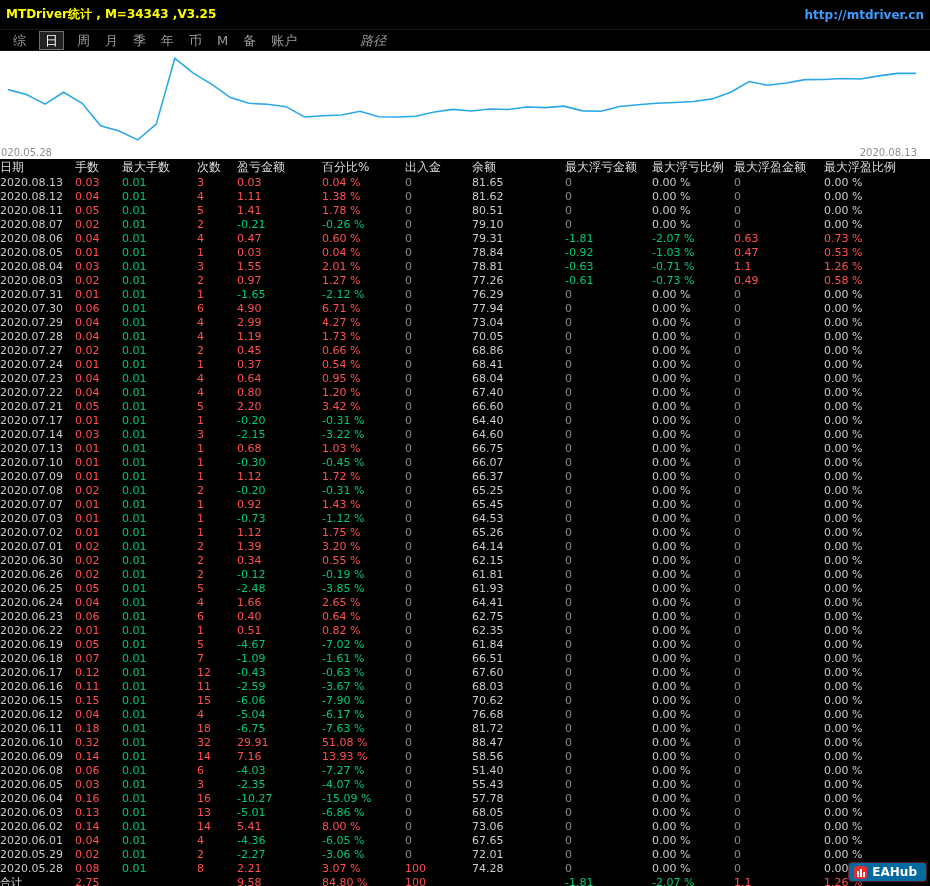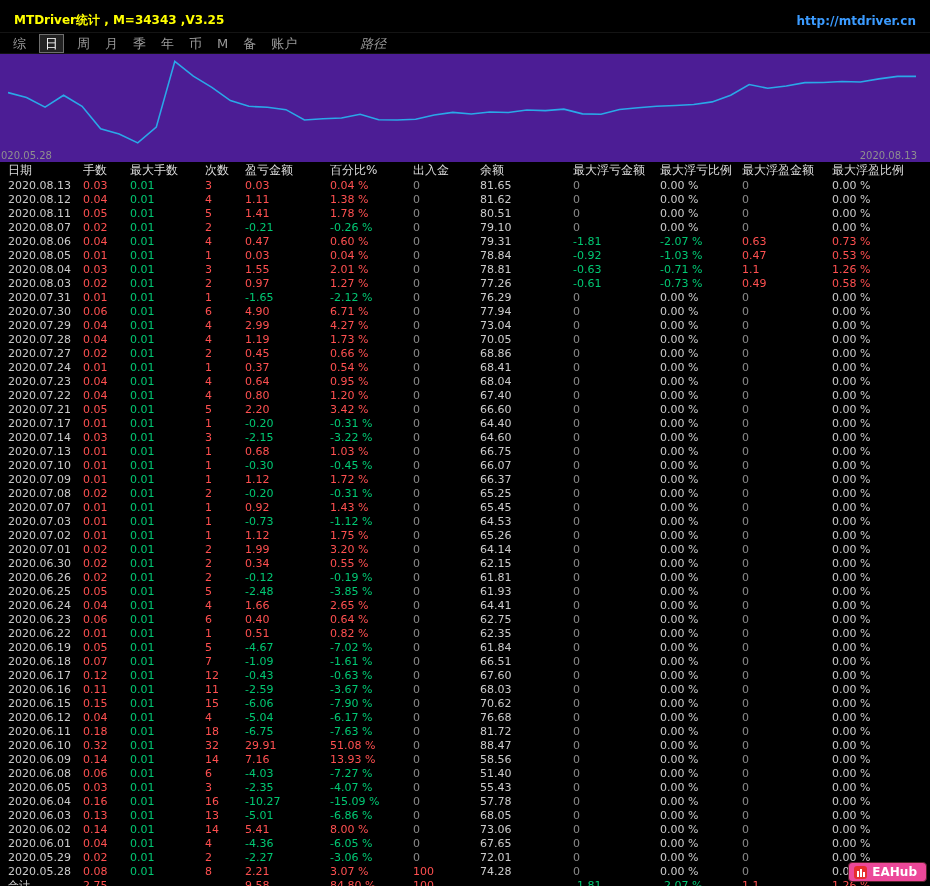--- a/index.html
+++ b/index.html
@@ -3,56 +3,56 @@
 <meta charset="utf-8">
 <style>
   * { margin:0; padding:0; box-sizing:border-box; }
   html,body { background:#000; }
   body {
     width:930px; height:886px; position:relative; overflow:hidden;
     font-family:"DejaVu Sans","Liberation Sans",sans-serif;
   }
   
   .titlebar {
-    height:24px; display:flex; justify-content:space-between; align-items:center;
-    padding:0 14px; background:#000; border-bottom:1px solid #141414;margin-top:9px;
+    height:30px; display:flex; justify-content:space-between; align-items:center;
+    padding:0 6px; background:#000; border-bottom:1px solid #141414;
   }
   .titlebar .title { color:#ffff00; font-size:12px; font-weight:bold; white-space:nowrap; }
   .titlebar .url { color:#3b9bff; font-size:12px; font-weight:bold; text-decoration:none; }
   
   .menubar {
     height:21px; display:flex; align-items:center; gap:11px;
     padding:0 11px; color:#9a9a9a; font-size:13px; border-bottom:1px solid #121212;
   }
   .menu-item { padding:0 2px; cursor:default; line-height:17px; }
   .menu-item.active { color:#ffffff; background:#222; border:1px solid #6e6e6e; padding:0 5px; }
   .menu-item.gap { margin-left:48px;font-style:italic; }
   
-  .chart { position:relative; height:108px; background:#4c1d95; }
+  .chart { position:relative; height:108px; background:#ffffff; }
   .chart svg { position:absolute; left:8px; top:4px; width:908px; height:88px; }
   .xl { position:absolute; bottom:1px; font-size:10px; color:#8f8f8f; white-space:nowrap; }
   .xl.left { left:1px; }
   .xl.right { right:13px; }
   
   .table { font-size:11px; }
   .row {
     display:grid;
     grid-template-columns:75px 47px 75px 40px 85px 83px 67px 93px 87px 82px 90px 98px;
-    padding-left:8px; height:14px; line-height:14px; align-items:center; white-space:nowrap;
+    height:14px; line-height:14px; align-items:center; white-space:nowrap;
   }
   .thead .row { height:17px; line-height:17px; font-size:12px; color:#dcdcdc; }
   .c-date  { color:#cbcbcb; }
   .c-light { color:#cbcbcb; }
   .c-dim   { color:#8a8a8a; }
   .c-red   { color:#ff5050; }
   .c-green { color:#00c873; }
   
   .eahub {
     position:absolute; right:3px; bottom:4px; display:flex; align-items:center; gap:5px;
-    background:#ec4899; border:1px solid #57212a; border-radius:4px;
+    background:#0369a1; border:1px solid #57212a; border-radius:4px;
     padding:2px 9px 2px 5px; color:#fff; font-size:12px; font-weight:bold; cursor:pointer;
   }
   .eahub-icon {
     width:13px; height:13px; border-radius:3px; display:inline-block;
     background:
       linear-gradient(#fff,#fff) 3px 5px/2px 6px no-repeat,
       linear-gradient(#fff,#fff) 6px 3px/2px 8px no-repeat,
       linear-gradient(#fff,#fff) 9px 6px/2px 5px no-repeat,
       #e62e2e;
   }
@@ -467,21 +467,21 @@
         <span class="c-dim">0</span>
         <span class="c-light">0.00 %</span>
         <span class="c-dim">0</span>
         <span class="c-light">0.00 %</span>
       </div>
       <div class="row">
         <span class="c-date">2020.07.01</span>
         <span class="c-red">0.02</span>
         <span class="c-green">0.01</span>
         <span class="c-red">2</span>
-        <span class="c-red">1.99</span>
+        <span class="c-red">1.39</span>
         <span class="c-red">3.20 %</span>
         <span class="c-dim">0</span>
         <span class="c-light">64.14</span>
         <span class="c-dim">0</span>
         <span class="c-light">0.00 %</span>
         <span class="c-dim">0</span>
         <span class="c-light">0.00 %</span>
       </div>
       <div class="row">
         <span class="c-date">2020.06.30</span>

